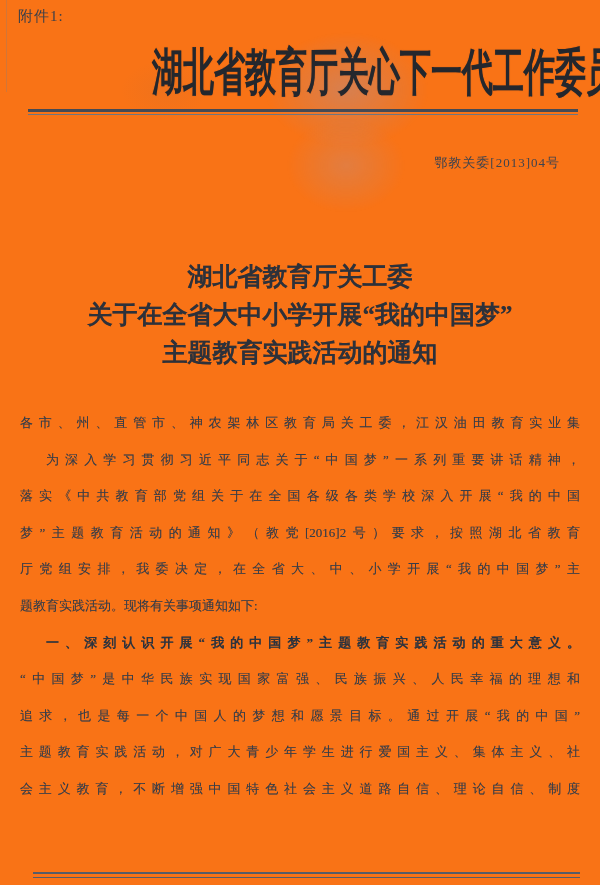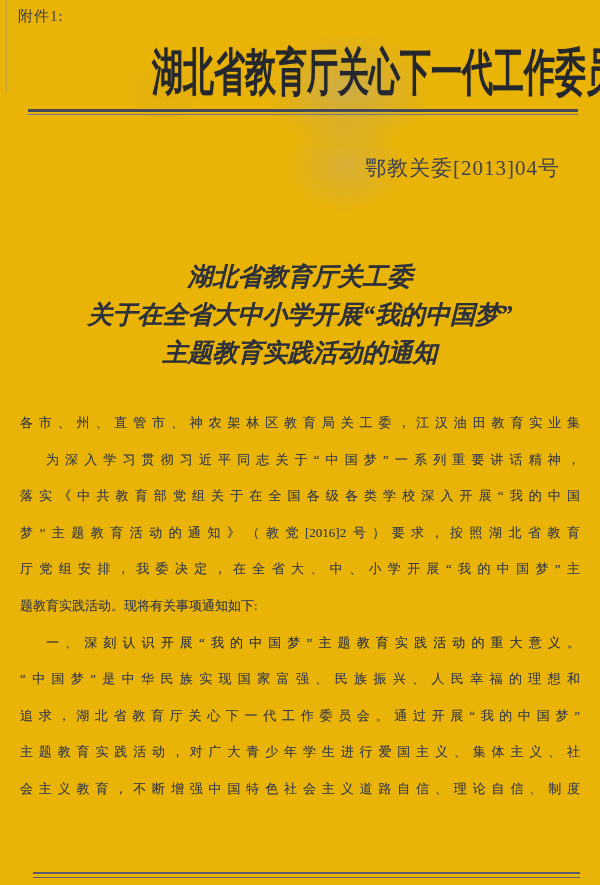--- a/index.html
+++ b/index.html
@@ -1,21 +1,21 @@
 <!DOCTYPE html>
 <html><head>
 <meta charset="utf-8">
 <style>
   html, body { margin: 0; padding: 0; background: #e8e8e8; }
   .page {
     position: relative;
     width: 600px;
     height: 885px;
     margin: 0 auto;
-    background: #eab308;
+    background: #f97316;
     overflow: hidden;
     font-family: "Liberation Serif", "DejaVu Serif", serif;
     box-shadow: 0 0 4px rgba(0,0,0,0.2);
   }
   
   .edge-line {
     position: absolute; left: 6px; top: 0; width: 1px; height: 92px;
     background: rgba(120,125,135,0.30);
   }
   .smudge-a {
@@ -49,48 +49,47 @@
     text-shadow: 0 0 1px rgba(36,39,45,0.55);
   }
   .rule-head {
     position: absolute; top: 109px; left: 28px; right: 22px; height: 2px;
     border-top: 3px solid #454a54;
     border-bottom: 1px solid #70757f;
   }
   
   .doc-number {
     position: absolute; top: 154px; right: 40px;
-    font-size: 21px; color: #3e434e; letter-spacing: 1px;
+    font-size: 13px; color: #3e434e; letter-spacing: 1px;
   }
   
   .title-block {
     position: absolute; top: 258px; left: 0; width: 600px;
     text-align: center; font-weight: bold; color: #2d313a;
     font-size: 25px; line-height: 38px;
     text-shadow: 0 0 0.5px rgba(45,49,58,0.5);
-    font-style: italic;
   }
   
   .body-block {
     position: absolute; top: 405px; left: 20px; right: 20px;
     font-size: 13px; color: #383d48;
     text-shadow: 0 0 0.4px rgba(56,61,72,0.45);
   }
   .bline {
     height: 36.6px; line-height: 36.6px;
     white-space: nowrap;
   }
   .j {
     white-space: normal;
     text-align: justify;
     text-align-last: justify;
     text-justify: inter-character;
   }
   .indent { text-indent: 2em; }
-  .bold { font-weight: normal; color: #2e333d; }
+  .bold { font-weight: bold; color: #2e333d; }
   .rule-foot {
     position: absolute; top: 872px; left: 33px; right: 20px; height: 3px;
     border-top: 2px solid #575c67;
     border-bottom: 1px solid #575c67;
   }
 </style>
 </head>
 <body>
 
 <div class="page">
@@ -118,20 +117,20 @@
 
   <div class="body-block">
     <div class="bline j">各市、州、直管市、神农架林区教育局关工委，江汉油田教育实业集</div>
     <div class="bline j indent">为深入学习贯彻习近平同志关于“中国梦”一系列重要讲话精神，</div>
     <div class="bline j">落实《中共教育部党组关于在全国各级各类学校深入开展“我的中国</div>
     <div class="bline j">梦”主题教育活动的通知》（教党[2016]2号）要求，按照湖北省教育</div>
     <div class="bline j">厅党组安排，我委决定，在全省大、中、小学开展“我的中国梦”主</div>
     <div class="bline">题教育实践活动。现将有关事项通知如下:</div>
     <div class="bline j indent bold">一、深刻认识开展“我的中国梦”主题教育实践活动的重大意义。</div>
     <div class="bline j">“中国梦”是中华民族实现国家富强、民族振兴、人民幸福的理想和</div>
-    <div class="bline j">追求，湖北省教育厅关心下一代工作委员会。通过开展“我的中国梦”</div>
+    <div class="bline j">追求，也是每一个中国人的梦想和愿景目标。通过开展“我的中国”</div>
     <div class="bline j">主题教育实践活动，对广大青少年学生进行爱国主义、集体主义、社</div>
     <div class="bline j">会主义教育，不断增强中国特色社会主义道路自信、理论自信、制度</div>
   </div>
 
   <div class="rule-foot"></div>
 
 </div>
 
 </body></html>

